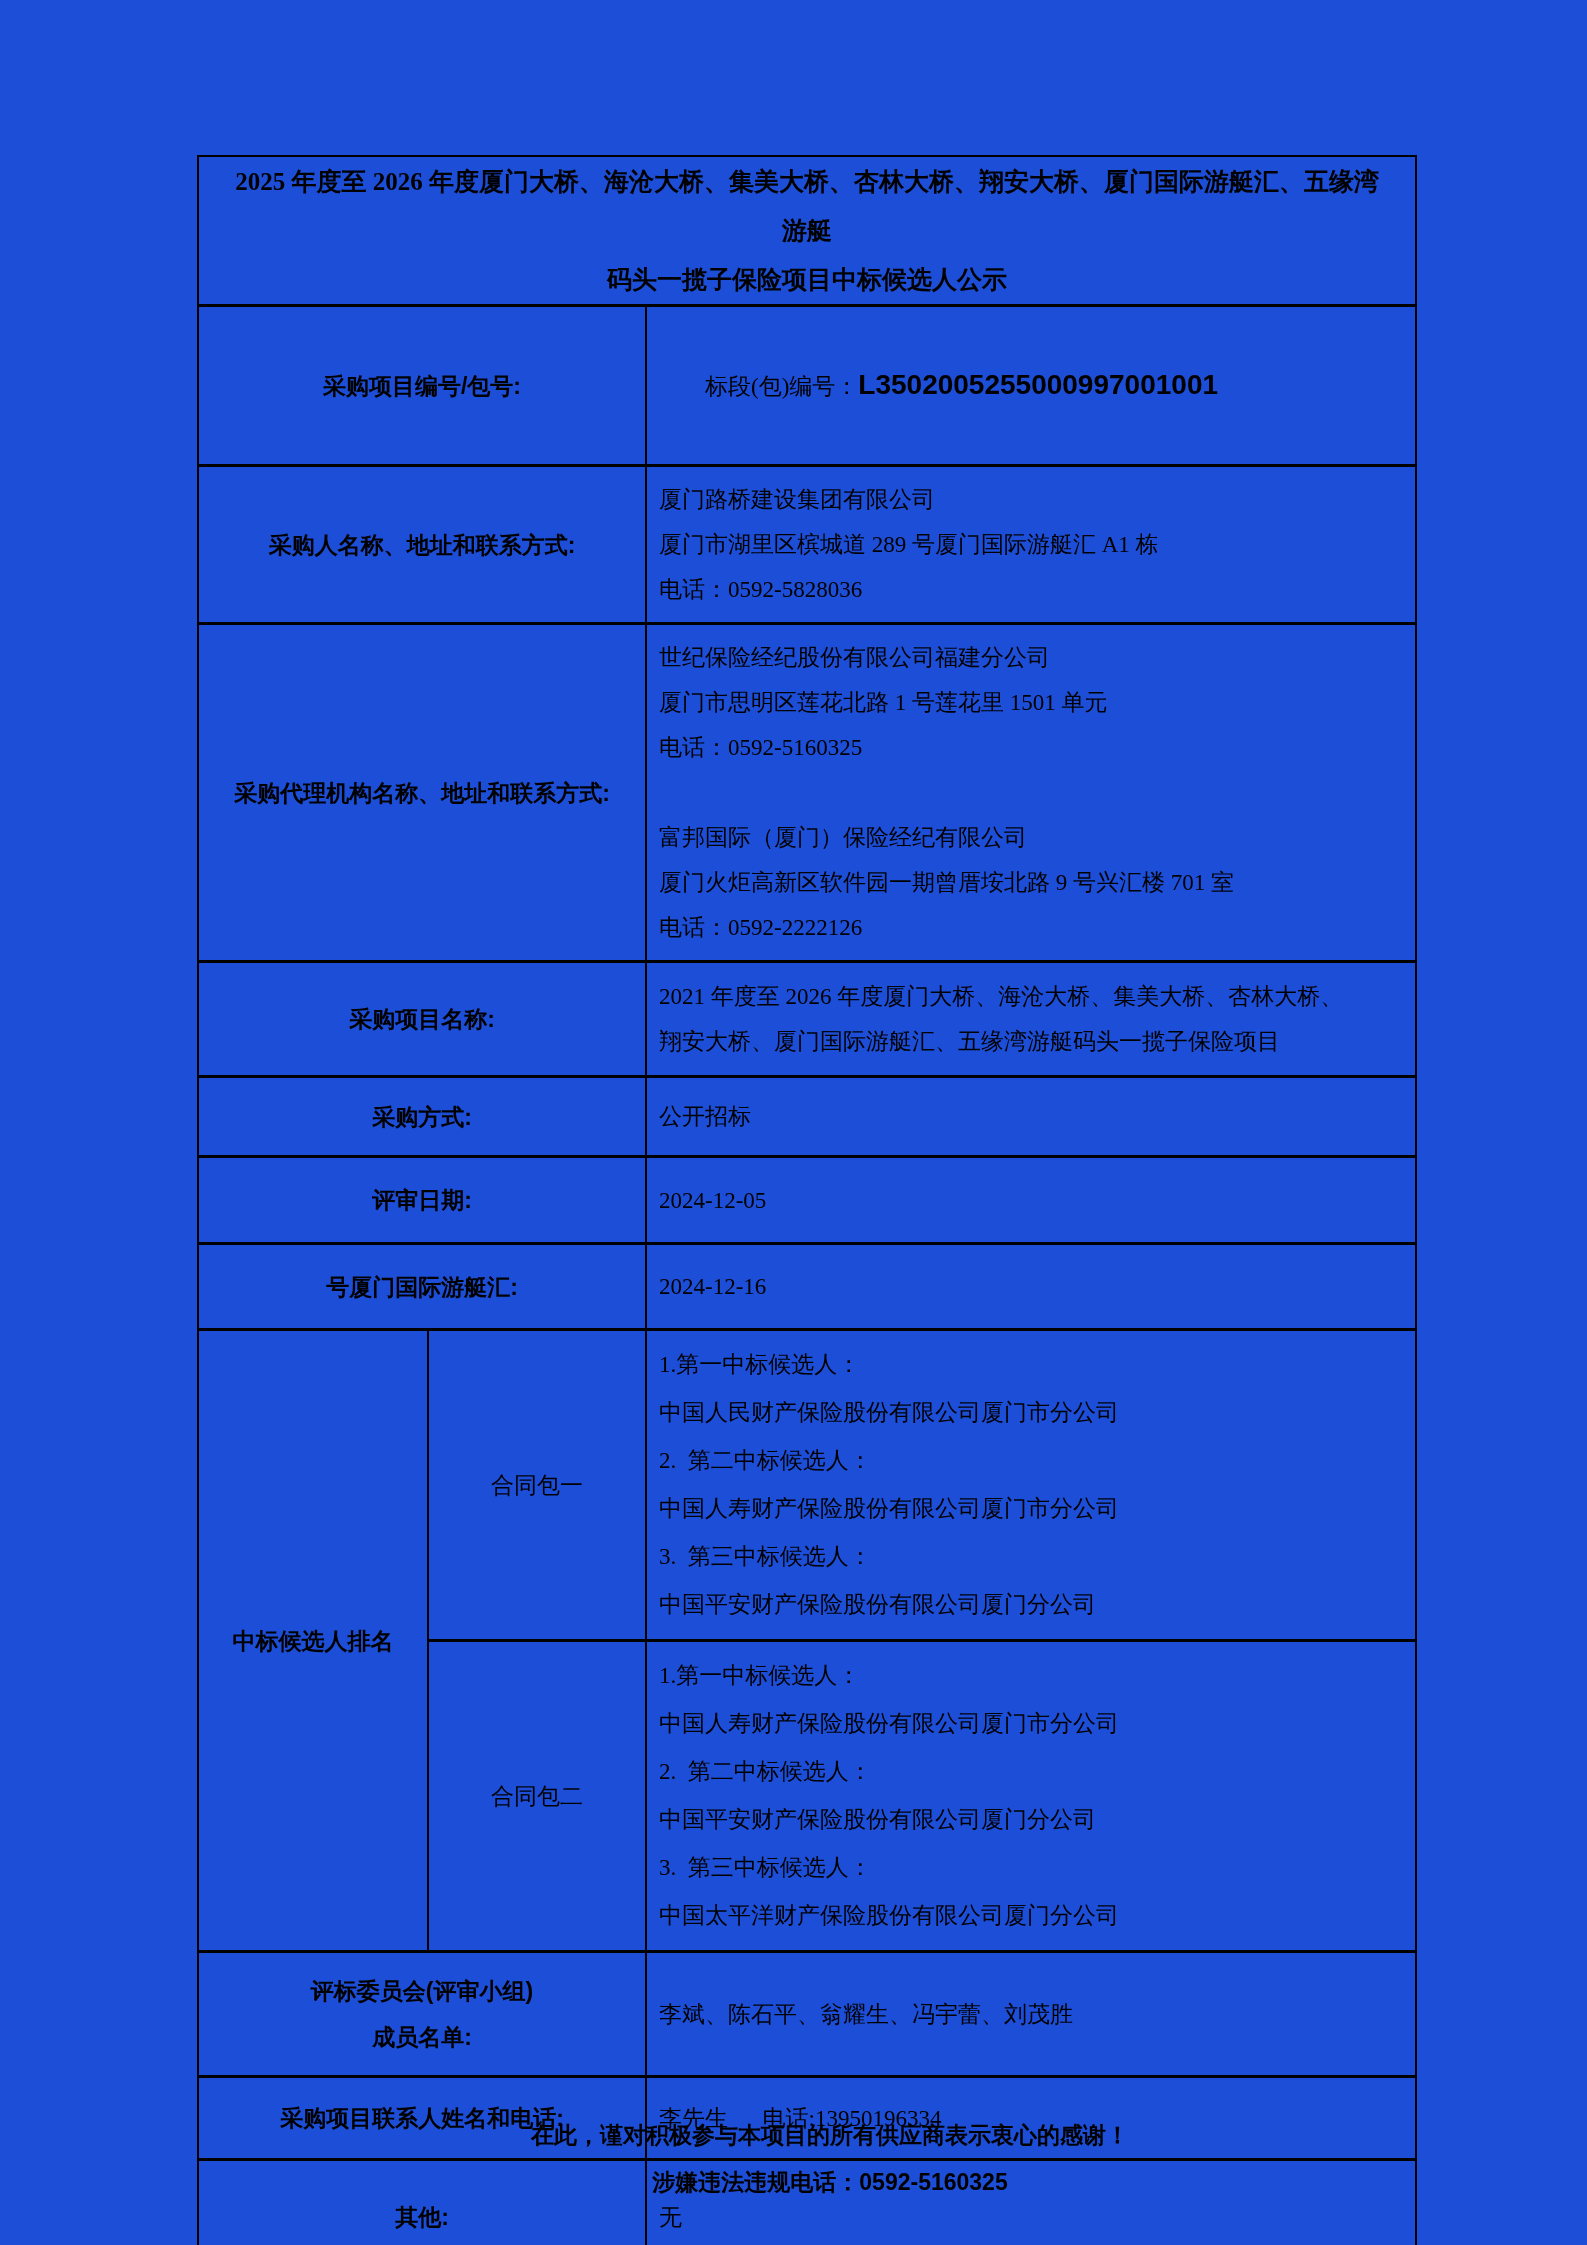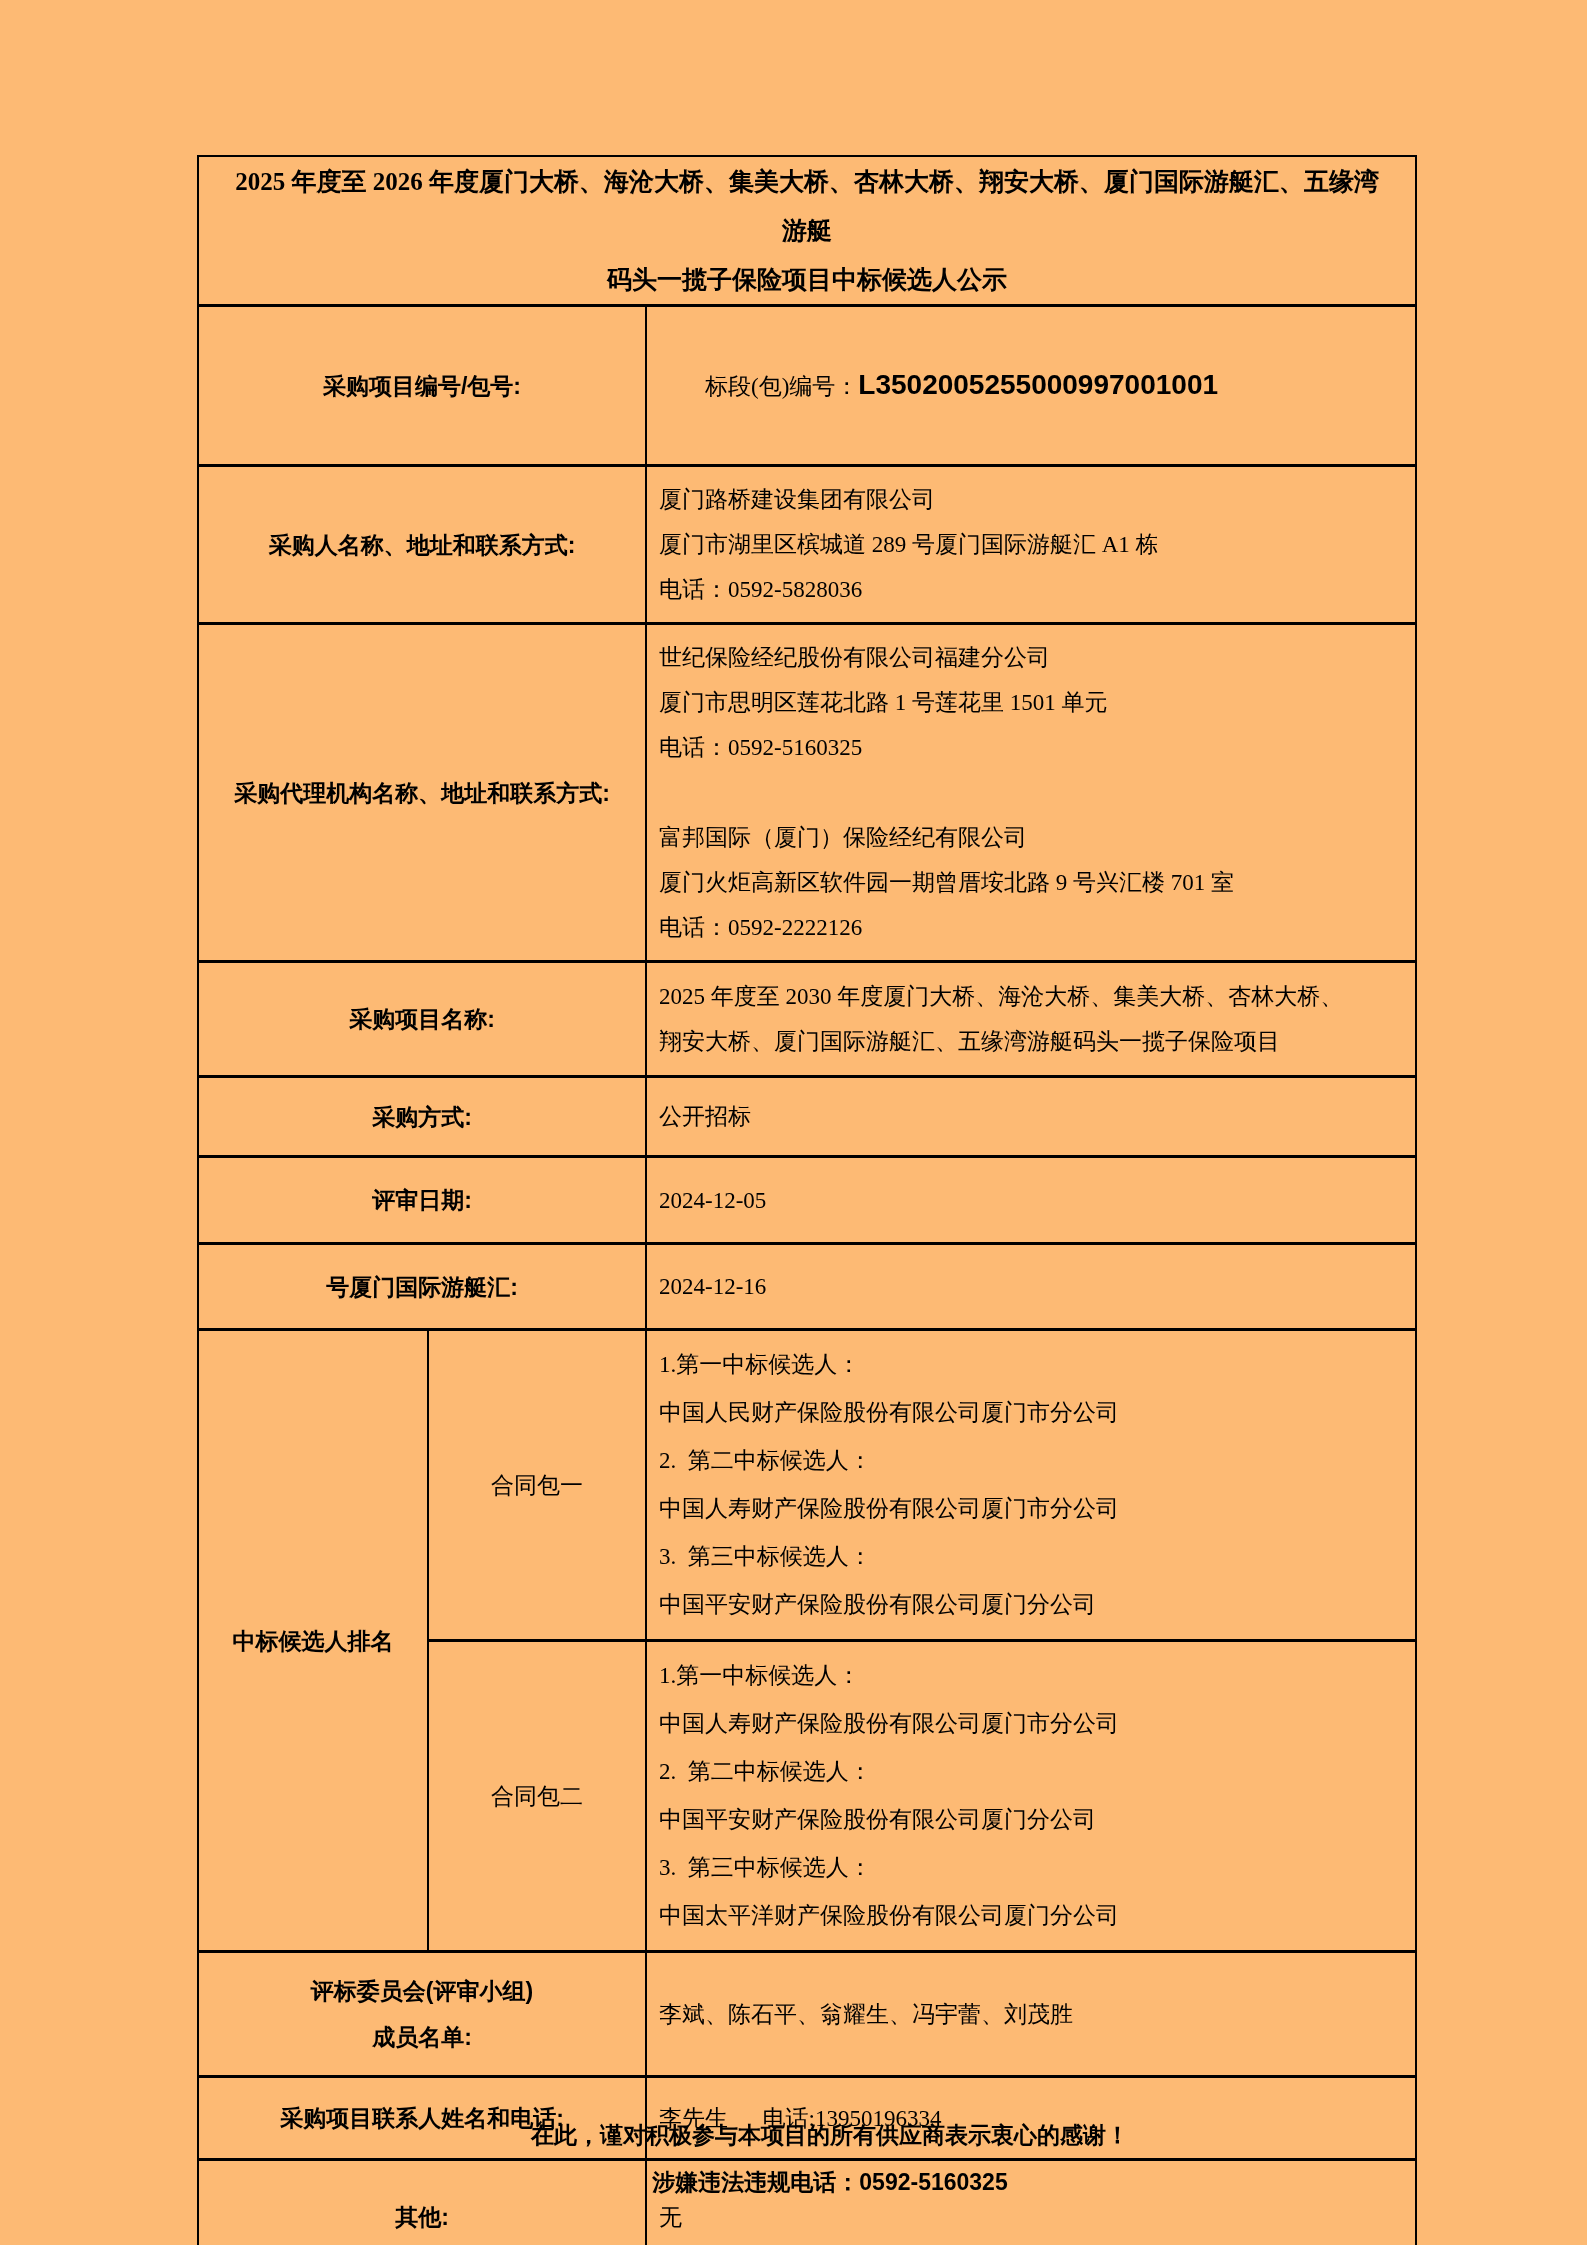--- a/index.html
+++ b/index.html
@@ -4,21 +4,21 @@
 <style>
   html, body {
     margin: 0;
     padding: 0;
     background: #ffffff;
   }
   .page {
     position: relative;
     width: 1587px;
     height: 2245px;
-    background: #fdba74;
+    background: #1d4ed8;
     font-family: "Liberation Serif", serif;
     color: #000000;
   }
   table.doc-table {
     position: absolute;
     left: 197px;
     top: 155px;
     width: 1218px;
     border-collapse: collapse;
     table-layout: fixed;
@@ -127,21 +127,21 @@
 厦门市思明区莲花北路 1 号莲花里 1501 单元
 电话：0592-5160325
 
 富邦国际（厦门）保险经纪有限公司
 厦门火炬高新区软件园一期曾厝垵北路 9 号兴汇楼 701 室
 电话：0592-2222126</td>
     </tr>
 
     <tr style="height:115px;">
       <td colspan="2" class="label-cell">采购项目名称:</td>
-      <td class="value-cell">2025 年度至 2030 年度厦门大桥、海沧大桥、集美大桥、杏林大桥、
+      <td class="value-cell">2021 年度至 2026 年度厦门大桥、海沧大桥、集美大桥、杏林大桥、
 翔安大桥、厦门国际游艇汇、五缘湾游艇码头一揽子保险项目</td>
     </tr>
 
     <tr style="height:80px;">
       <td colspan="2" class="label-cell">采购方式:</td>
       <td class="value-cell">公开招标</td>
     </tr>
 
     <tr style="height:87px;">
       <td colspan="2" class="label-cell">评审日期:</td>

